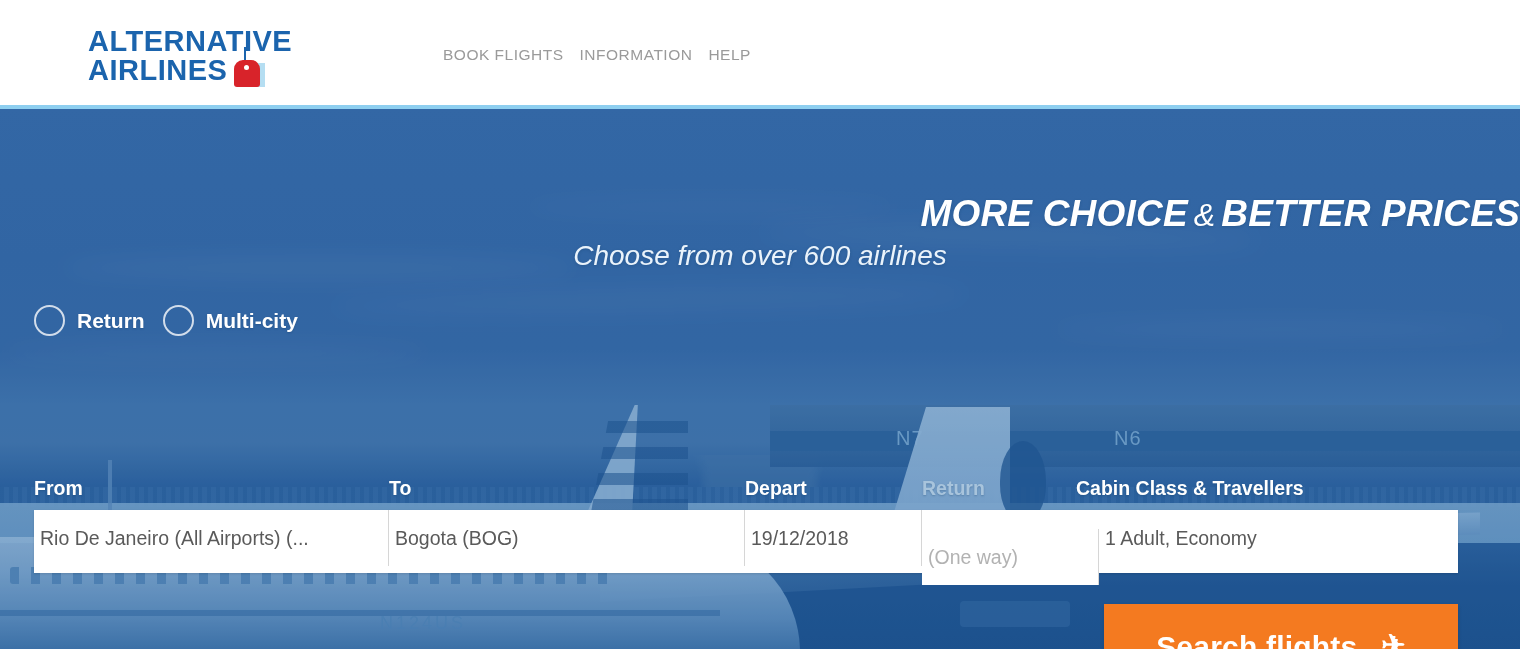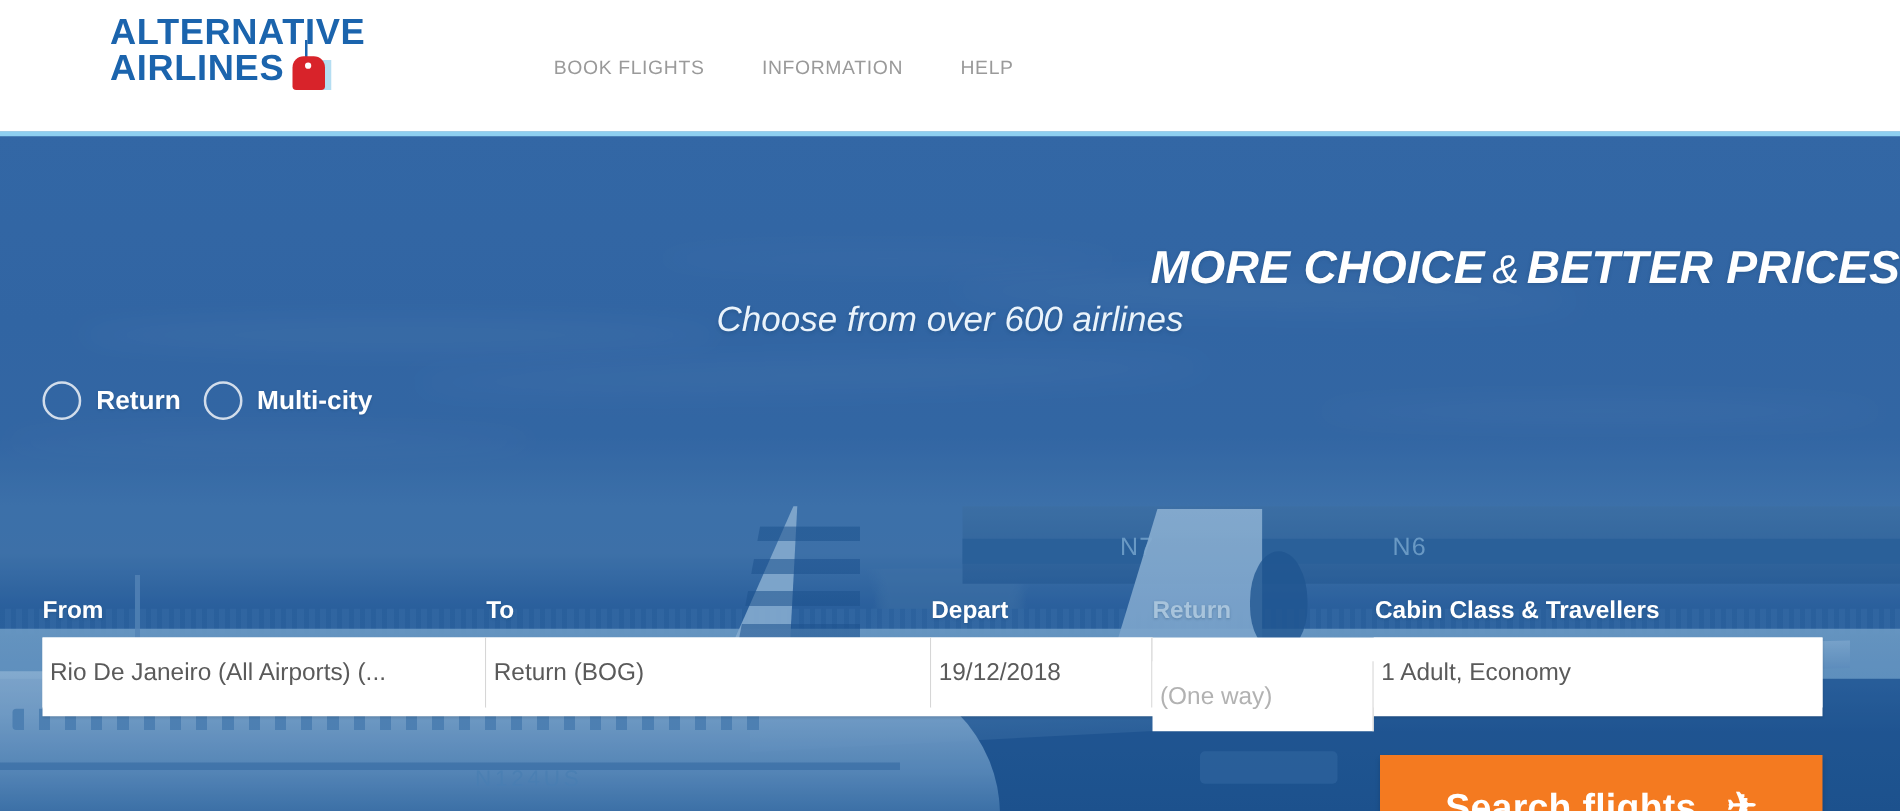--- a/index.html
+++ b/index.html
@@ -25,21 +25,21 @@
     top: 0; left: 0;
     width: 1520px;
     height: 105px;
     background: #ffffff;
     z-index: 20;
   }
 
   .logo {
     position: absolute;
     left: 88px;
-    top: 12px;
+    top: 27px;
     width: 230px;
     height: 58px;
     cursor: pointer;
   }
   .logo-line {
     font-family: "Liberation Sans", sans-serif;
     font-weight: 700;
     font-size: 29px;
     letter-spacing: 0.5px;
     color: #1b64ad;
@@ -81,21 +81,21 @@
     width: 9px; height: 24px;
     background: #a8d8f0;
     opacity: 0.85;
   }
 
   .main-nav {
     position: absolute;
     left: 443px;
     top: 46px;
     display: flex;
-    gap: 46px;
+    gap: 16px;
     align-items: center;
   }
   .nav-link {
     font-size: 15.5px;
     letter-spacing: 0.5px;
     color: #9a9a9a;
     text-transform: uppercase;
     white-space: nowrap;
     cursor: pointer;
     font-weight: 400;
@@ -589,26 +589,26 @@
           <span class="trip-label">Multi-city</span>
         </div>
 
       </div>
 
       <div class="field-labels">
         <span class="fld-label" style="left:34px">From</span>
         <span class="fld-label" style="left:389px">To</span>
         <span class="fld-label" style="left:745px">Depart</span>
         <span class="fld-label dim" style="left:922px">Return</span>
-        <span class="fld-label" style="left:1100px">Cabin Class &amp; Travellers</span>
+        <span class="fld-label" style="left:1076px">Cabin Class &amp; Travellers</span>
       </div>
 
       <div class="search-row">
         <div class="field f-from">Rio De Janeiro (All Airports) (...</div>
-        <div class="field f-to">Return (BOG)</div>
+        <div class="field f-to">Bogota (BOG)</div>
         <div class="field f-depart">19/12/2018</div>
         <div class="field f-return muted">(One way)</div>
         <div class="field f-cabin">1 Adult, Economy</div>
       </div>
 
       <button class="search-btn">
         <span>Search flights</span>
         <span class="plane-icon">✈</span>
       </button>
 

